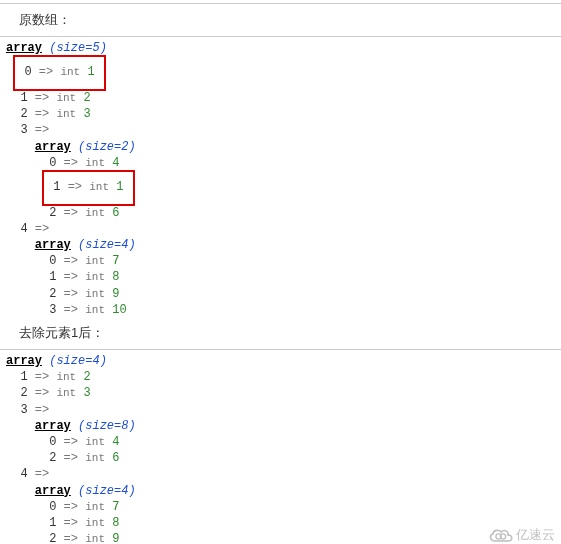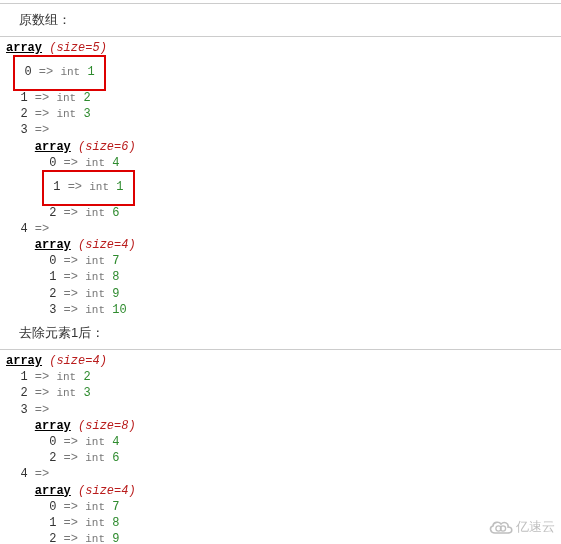--- a/index.html
+++ b/index.html
@@ -23,56 +23,56 @@
     margin: 3px 0;
   }
   pre.dump {
     font-family: "Courier New", Consolas, monospace;
     font-size: 12px;
     line-height: 1.35;
     margin: 2px 6px;
     white-space: pre;
   }
   .kw { font-weight: bold; color: #000; text-decoration: underline; }
-  .size { font-style: italic; color: #b91c1c; }
+  .size { font-style: italic; color: #1d4ed8; }
   .arrow { color: #777; }
   .intlbl { color: #777; font-size: 11px; }
   .intval { color: #2e8b2e; }
   .boxed {
     display: inline-block;
     border: 2px solid #d00;
     padding: 9px 2px;
     margin: -1px 0;
     line-height: 1.15;
   }
   .watermark {
     position: absolute;
     right: 6px;
-    bottom: 8px;
+    bottom: 0;
     display: flex;
     align-items: center;
     gap: 1px;
     color: #bfbfbf;
     font-size: 13px;
     font-family: Liberation Sans, sans-serif;
   }
   .watermark svg { display: block; }
 </style>
 </head>
 <body>
 
 <div class="sep"></div>
 <div class="section-title">原数组：</div>
 <div class="sep"></div>
 <pre class="dump" id="dump1"><span class="kw">array</span> <span class="size">(size=5)</span>
  <span class="boxed"> 0 <span class="arrow">=&gt;</span> <span class="intlbl">int</span> <span class="intval">1</span> </span>
   1 <span class="arrow">=&gt;</span> <span class="intlbl">int</span> <span class="intval">2</span>
   2 <span class="arrow">=&gt;</span> <span class="intlbl">int</span> <span class="intval">3</span>
   3 <span class="arrow">=&gt;</span> 
-    <span class="kw">array</span> <span class="size">(size=6)</span>
+    <span class="kw">array</span> <span class="size">(size=2)</span>
       0 <span class="arrow">=&gt;</span> <span class="intlbl">int</span> <span class="intval">4</span>
      <span class="boxed"> 1 <span class="arrow">=&gt;</span> <span class="intlbl">int</span> <span class="intval">1</span> </span>
       2 <span class="arrow">=&gt;</span> <span class="intlbl">int</span> <span class="intval">6</span>
   4 <span class="arrow">=&gt;</span> 
     <span class="kw">array</span> <span class="size">(size=4)</span>
       0 <span class="arrow">=&gt;</span> <span class="intlbl">int</span> <span class="intval">7</span>
       1 <span class="arrow">=&gt;</span> <span class="intlbl">int</span> <span class="intval">8</span>
       2 <span class="arrow">=&gt;</span> <span class="intlbl">int</span> <span class="intval">9</span>
       3 <span class="arrow">=&gt;</span> <span class="intlbl">int</span> <span class="intval">10</span>
 </pre>

